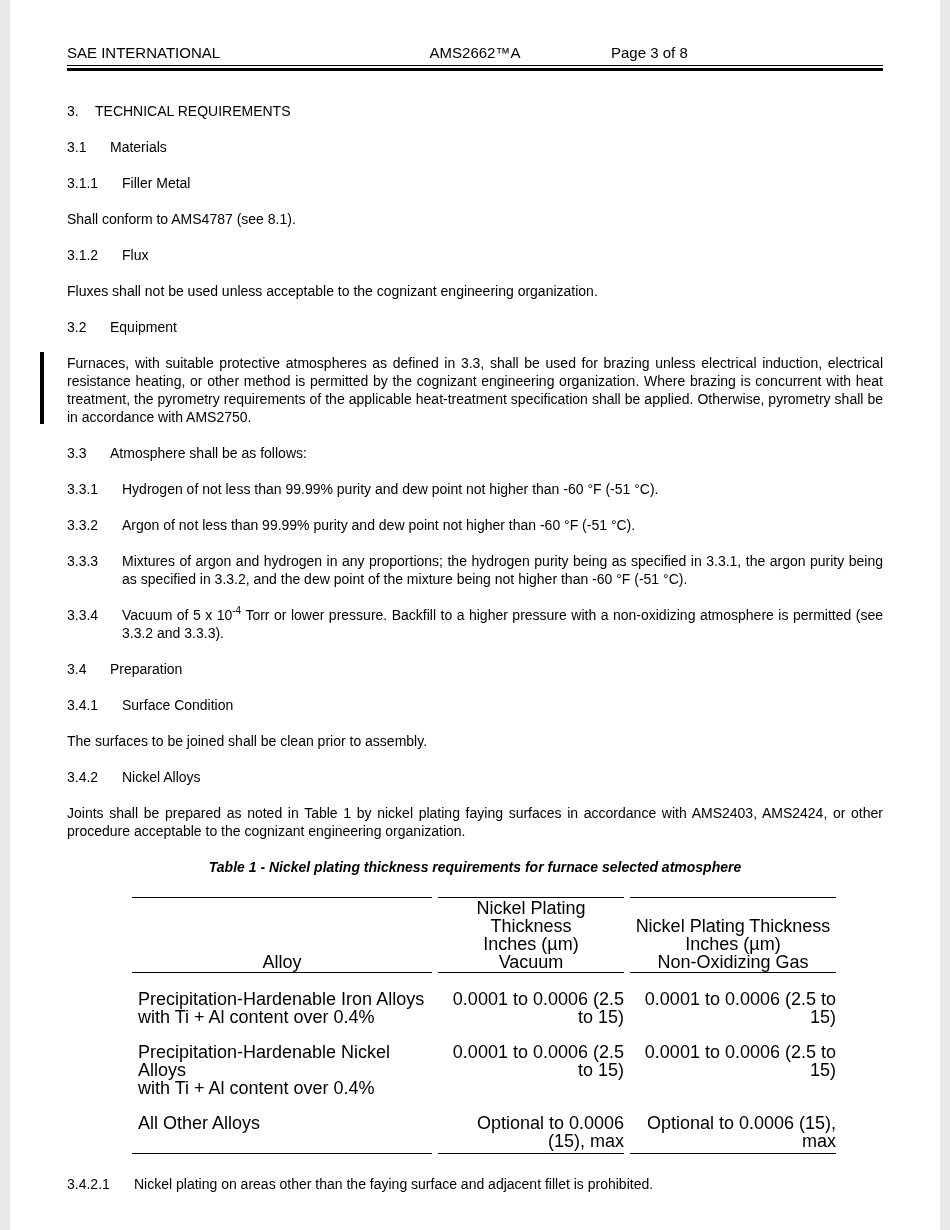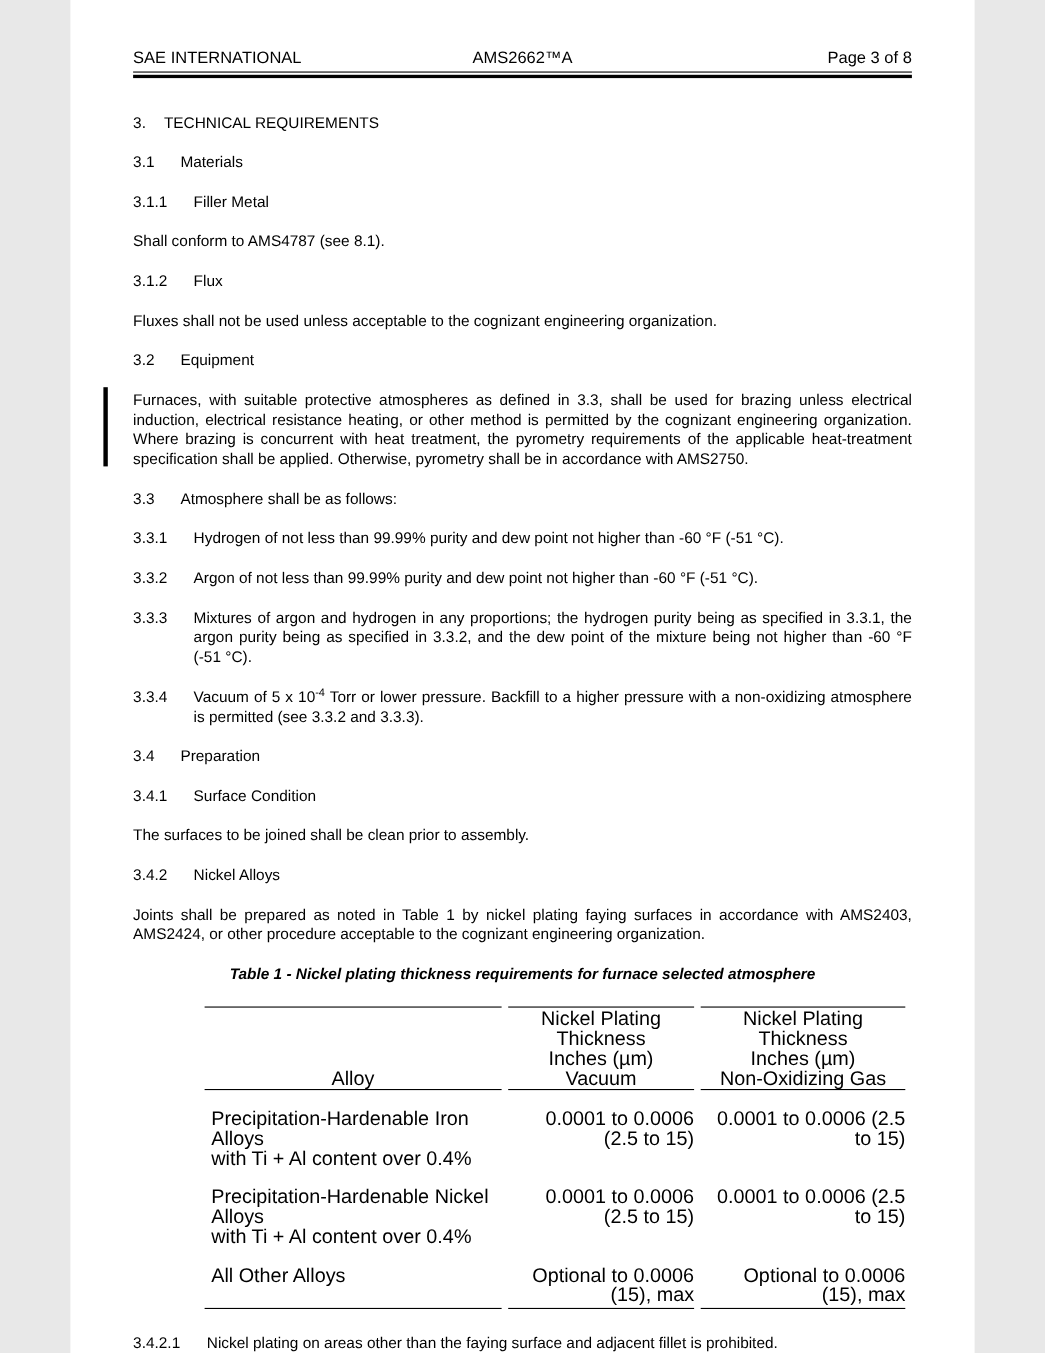--- a/index.html
+++ b/index.html
@@ -1,34 +1,34 @@
 <!DOCTYPE html>
 <html><head>
 <meta charset="utf-8">
 <style>
   * { margin: 0; padding: 0; box-sizing: border-box; }
   html, body { background: #e8e8e8; }
   .page {
     position: relative;
-    width: 822px;
+    width: 930px;
     height: 1230px;
     margin: 0 auto;
     background: #ffffff;
     color: #000000;
     font-family: "Liberation Sans", "DejaVu Sans", sans-serif;
     font-size: 14px;
     line-height: 18px;
     padding: 44px 57px 0 57px;
     overflow: hidden;
   }
   
   .hdr-row { display: flex; align-items: baseline; font-size: 15px; height: 18px; }
   .hdr-left  { flex: 1; text-align: left; }
   .hdr-center{ flex: 1; text-align: center; }
-  .hdr-right { flex: 1; text-align: right; }
+  .hdr-right { flex: 1; text-align: left; }
   .hdr-rule-thin  { height: 0; border-top: 1.5px solid #000; margin-top: 3px; }
   .hdr-rule-thick { height: 3px; background: #000; margin-top: 2px; }
   
   .content { margin-top: 31px; }
   .blk { margin-bottom: 18px; }
   .sec { display: flex; }
   .sec .num { flex: 0 0 auto; }
   .lvl1 .num { width: 28px; }
   .lvl2 .num { width: 43px; }
   .lvl3 .num { width: 55px; }

